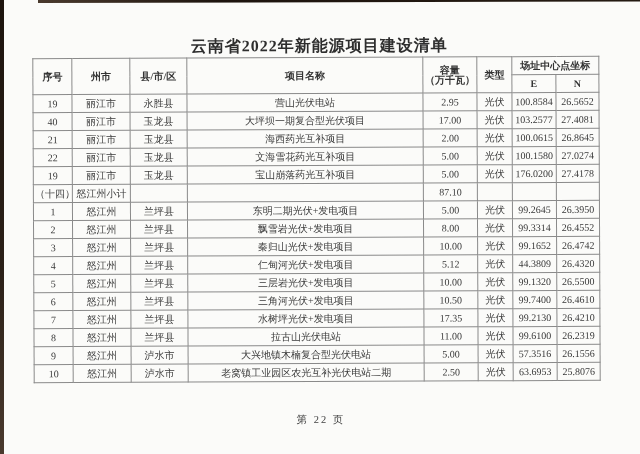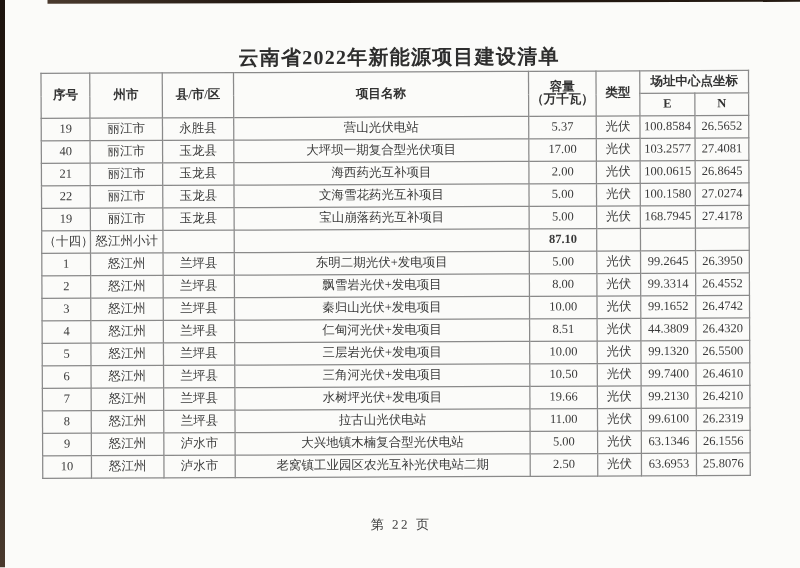--- a/index.html
+++ b/index.html
@@ -43,21 +43,21 @@
     border:1px solid var(--border);
     font-size:10px;line-height:1;
     text-align:center;vertical-align:middle;
     padding:0 1px;height:18px;
     white-space:nowrap;overflow:hidden;
     color:var(--ink);
   }
   table.list th{font-weight:bold;color:#333;}
   table.list{border:1.5px solid var(--border-dark);}
   th.cap{line-height:1.1;margin-left:24px;}
-  td.bold{font-weight:bold;font-size:10.5px;}
+  td.bold{font-weight:normal;font-size:10.5px;}
   col.c-seq{width:39px;}
   col.c-pref{width:58px;}
   col.c-cnty{width:57px;}
   col.c-proj{width:236px;}
   col.c-cap{width:54px;}
   col.c-type{width:35px;}
   col.c-e{width:44px;}
   col.c-n{width:43px;}
   .page-footer{
     position:absolute;top:413px;left:0;width:640px;
@@ -100,21 +100,21 @@
         <th>E</th>
         <th>N</th>
       </tr>
     </thead>
     <tbody>
         <tr>
           <td>19</td>
           <td>丽江市</td>
           <td>永胜县</td>
           <td>营山光伏电站</td>
-          <td>5.37</td>
+          <td>2.95</td>
           <td>光伏</td>
           <td>100.8584</td>
           <td>26.5652</td>
         </tr>
         <tr>
           <td>40</td>
           <td>丽江市</td>
           <td>玉龙县</td>
           <td>大坪坝一期复合型光伏项目</td>
           <td>17.00</td>
@@ -142,21 +142,21 @@
           <td>100.1580</td>
           <td>27.0274</td>
         </tr>
         <tr>
           <td>19</td>
           <td>丽江市</td>
           <td>玉龙县</td>
           <td>宝山崩落药光互补项目</td>
           <td>5.00</td>
           <td>光伏</td>
-          <td>168.7945</td>
+          <td>176.0200</td>
           <td>27.4178</td>
         </tr>
         <tr>
           <td>（十四）</td>
           <td>怒江州小计</td>
           <td></td>
           <td></td>
           <td class="bold">87.10</td>
           <td></td>
           <td></td>
@@ -190,21 +190,21 @@
           <td>10.00</td>
           <td>光伏</td>
           <td>99.1652</td>
           <td>26.4742</td>
         </tr>
         <tr>
           <td>4</td>
           <td>怒江州</td>
           <td>兰坪县</td>
           <td>仁甸河光伏+发电项目</td>
-          <td>8.51</td>
+          <td>5.12</td>
           <td>光伏</td>
           <td>44.3809</td>
           <td>26.4320</td>
         </tr>
         <tr>
           <td>5</td>
           <td>怒江州</td>
           <td>兰坪县</td>
           <td>三层岩光伏+发电项目</td>
           <td>10.00</td>
@@ -220,21 +220,21 @@
           <td>10.50</td>
           <td>光伏</td>
           <td>99.7400</td>
           <td>26.4610</td>
         </tr>
         <tr>
           <td>7</td>
           <td>怒江州</td>
           <td>兰坪县</td>
           <td>水树坪光伏+发电项目</td>
-          <td>19.66</td>
+          <td>17.35</td>
           <td>光伏</td>
           <td>99.2130</td>
           <td>26.4210</td>
         </tr>
         <tr>
           <td>8</td>
           <td>怒江州</td>
           <td>兰坪县</td>
           <td>拉古山光伏电站</td>
           <td>11.00</td>
@@ -242,21 +242,21 @@
           <td>99.6100</td>
           <td>26.2319</td>
         </tr>
         <tr>
           <td>9</td>
           <td>怒江州</td>
           <td>泸水市</td>
           <td>大兴地镇木楠复合型光伏电站</td>
           <td>5.00</td>
           <td>光伏</td>
-          <td>63.1346</td>
+          <td>57.3516</td>
           <td>26.1556</td>
         </tr>
         <tr>
           <td>10</td>
           <td>怒江州</td>
           <td>泸水市</td>
           <td>老窝镇工业园区农光互补光伏电站二期</td>
           <td>2.50</td>
           <td>光伏</td>
           <td>63.6953</td>

